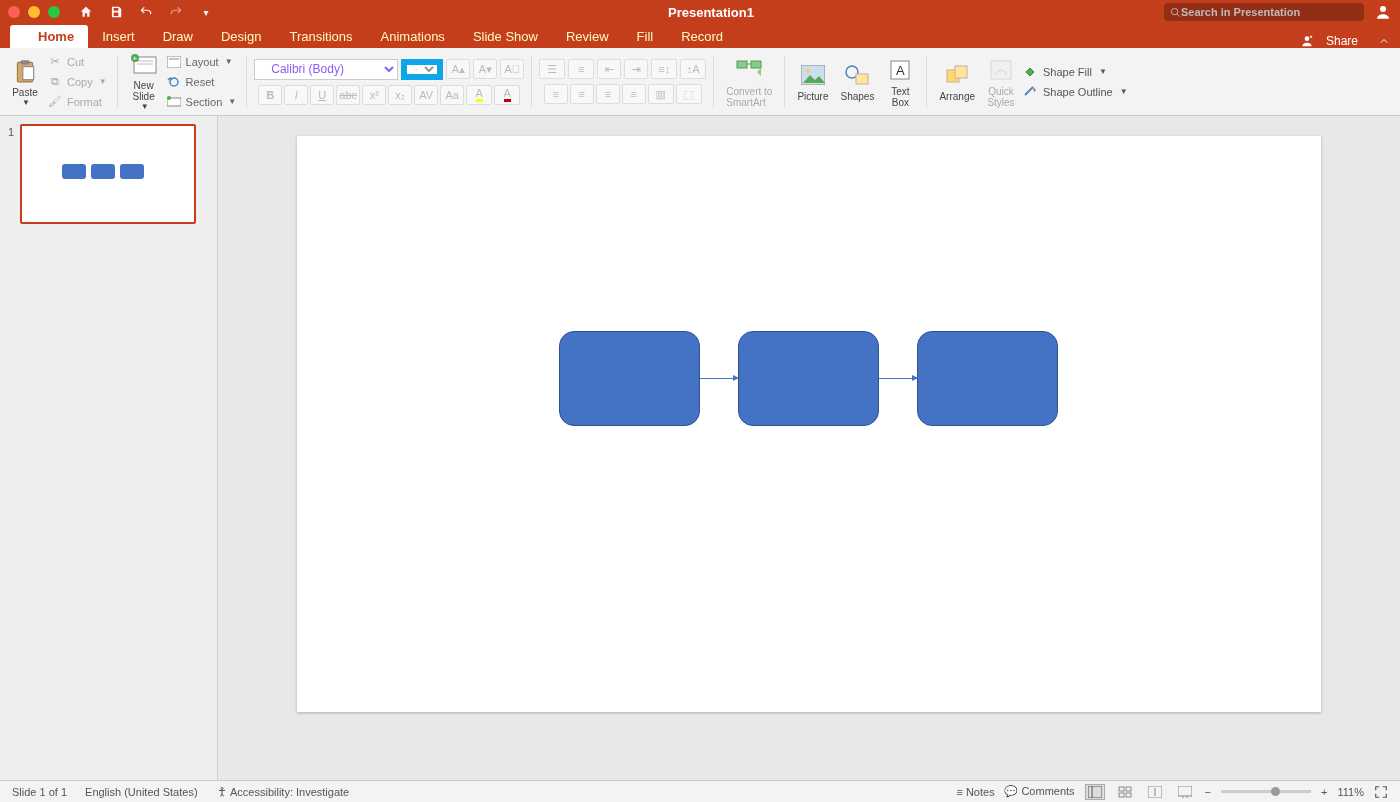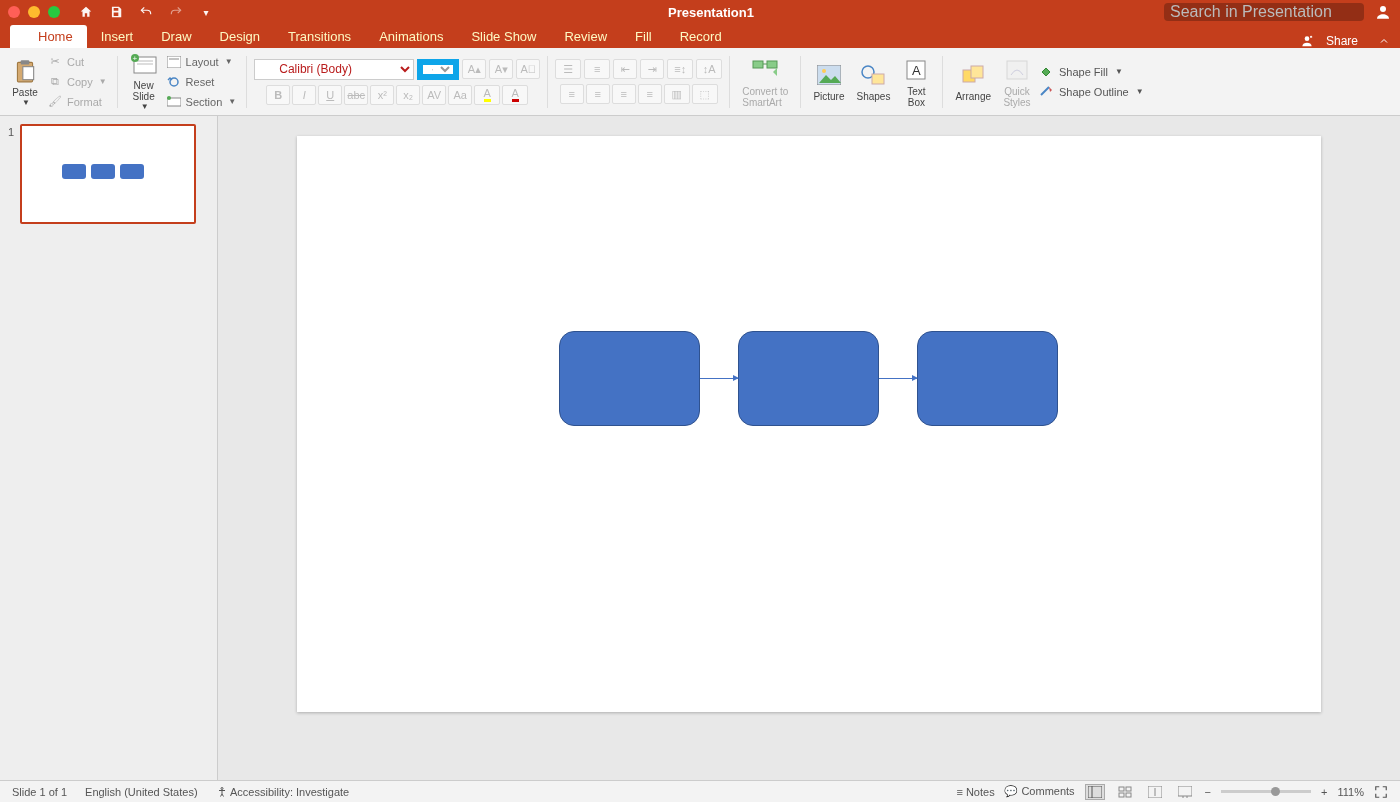--- a/index.html
+++ b/index.html
@@ -10,42 +10,42 @@
 .traffic-lights { display: flex; gap: 8px; }
 .traffic-light { width: 12px; height: 12px; border-radius: 50%; }
 .tl-red { background: #ff5f57; }
 .tl-yellow { background: #febc2e; }
 .tl-green { background: #28c840; }
 .qat { display: flex; gap: 14px; margin-left: 18px; align-items: center; }
 .qat-icon { width: 16px; height: 16px; display: flex; align-items: center; justify-content: center; opacity: 0.95; cursor: pointer; }
 .title-center { position: absolute; left: 50%; transform: translateX(-50%); font-size: 13px; font-weight: 600; margin-left: 11px; }
 .title-right { margin-left: auto; display: flex; align-items: center; gap: 10px; }
 .search-box { background: rgba(0,0,0,0.25); border-radius: 4px; height: 18px; width: 200px; display: flex; align-items: center; padding: 0 6px; }
-.search-box input { background: transparent; border: none; outline: none; color: #ddd; font-size: 16px; flex: 1; }
+.search-box input { background: transparent; border: none; outline: none; color: #ddd; font-size: 11px; flex: 1; font-weight: bold; }
 .search-box input::placeholder { color: #bbb; }
 .user-icon { width: 18px; height: 18px; }
 
 
 .ribbon-tabs { height: 24px; background: #c43e1c; display: flex; align-items: flex-end; padding: 0 10px; }
 .tab { padding: 4px 14px; font-size: 13px; color: #fef9c3; cursor: pointer; }
-.tab.active { background: white; color: #c43e1c; border-radius: 3px 3px 0 0; font-weight: 400; padding-left: 28px; }
+.tab.active { background: white; color: #c43e1c; border-radius: 3px 3px 0 0; font-weight: 700; padding-left: 28px; }
 .share-area { margin-left: auto; display: flex; align-items: center; color: white; font-size: 12px; gap: 12px; }
 .share-area .caret { margin-left: 8px; }
 
 
 .ribbon { height: 68px; background: #f3f3f3; border-bottom: 1px solid #ccc; display: flex; align-items: center; padding: 2px 6px; gap: 2px; }
 .ribbon-group { display: flex; align-items: center; height: 100%; }
 .ribbon-sep { width: 1px; height: 52px; background: #ddd; margin: 0 5px; }
 .big-btn { display: flex; flex-direction: column; align-items: center; justify-content: center; padding: 2px 5px; cursor: pointer; font-size: 10px; color: #444; height: 100%; }
 .big-btn .icon-box { width: 28px; height: 28px; display: flex; align-items: center; justify-content: center; margin-bottom: 2px; }
 .small-row-group { display: flex; flex-direction: column; gap: 2px; justify-content: center; height: 100%; }
 .small-btn { display: flex; align-items: center; gap: 4px; font-size: 11px; color: #666; padding: 1px 3px; cursor: pointer; }
 .small-btn.disabled { color: #aaa; }
 .icon16 { width: 16px; height: 16px; display: inline-flex; align-items: center; justify-content: center; }
-.font-select { height: 21px; width: 160px; border: 1px solid #ccc; font-size: 12px; padding: 0 20px; background: white; color: #b91c1c; }
+.font-select { height: 21px; width: 144px; border: 1px solid #ccc; font-size: 12px; padding: 0 12px; background: white; color: #8b5cf6; }
 .size-select { height: 21px; width: 42px; border: 6px solid #0ea5e9; font-size: 12px; padding: 0 4px; background: white; color: #999; }
 .btn-row { display: flex; gap: 2px; margin-top: 2px; }
 .tb-btn { width: 24px; height: 20px; border: 1px solid #ddd; background: #f8f8f8; display: flex; align-items: center; justify-content: center; font-size: 11px; color: #bbb; cursor: pointer; border-radius: 2px; }
 .tb-btn.w { width: 26px; }
 .font-area { display: flex; flex-direction: column; gap: 3px; justify-content: center; }
 .font-top { display: flex; gap: 3px; align-items: center; }
 .shape-menu { display: flex; flex-direction: column; gap: 4px; justify-content: flex-end; font-size: 11px; color: #555; }
 .shape-menu-item { display: flex; align-items: center; gap: 5px; cursor: pointer; }
 
 

